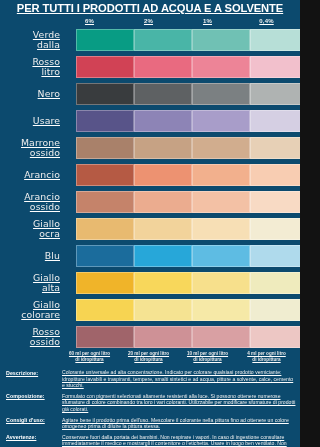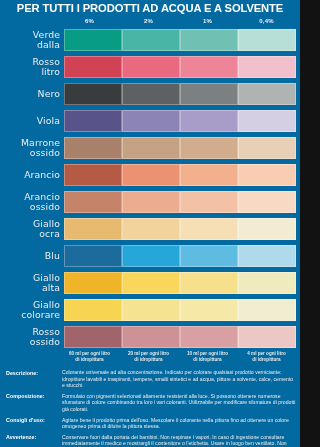--- a/index.html
+++ b/index.html
@@ -3,21 +3,21 @@
 <meta charset="utf-8">
 <style>
   html,body{margin:0;padding:0;}
   body{
     width:300px;height:447px;
     background:#121212;
     font-family:"Liberation Sans", sans-serif;
     color:#ffffff;
     overflow:hidden;
   }
-  .sheet{width:300px;height:447px;position:relative;background:#0369a1;}
+  .sheet{width:300px;height:447px;position:relative;background:#0c4a6e;text-decoration:underline;}
 
   
   .title{
     text-align:center;
     font-weight:bold;
     font-size:11.2px;
     letter-spacing:-0.1px;
     padding:2px 0 1px 0;
     color:#fff;
     white-space:nowrap;
@@ -29,21 +29,21 @@
   .hdr-spacer{width:58px;flex:0 0 58px;}
   .hdr-cell{
     flex:1 1 0;text-align:center;font-size:6px;font-weight:bold;
     color:#f2f2f2;letter-spacing:0.2px;
   }
 
   .row{display:flex;align-items:center;height:27px;}
   .row-label{
     width:58px;flex:0 0 58px;
     text-align:right;
-    padding-right:4px;
+    padding-right:16px;
     font-size:9.3px;
     line-height:9.2px;
     color:#ededed;
     letter-spacing:0.1px;
     font-family:"DejaVu Sans", sans-serif;
   }
   .row-label span{display:block;}
   .swatch-wrap{flex:1 1 0;display:flex;justify-content:center;}
   .swatch{
     width:58px;height:22px;
@@ -138,21 +138,21 @@
           </div>
           <div class="swatch-wrap">
             <div class="swatch" title="Nero 1%" style="background: rgb(123, 128, 130);"></div>
           </div>
           <div class="swatch-wrap">
             <div class="swatch" title="Nero 0,4%" style="background: rgb(175, 179, 178);"></div>
           </div>
         </div>
         <div class="row">
           <div class="row-label">
-            <span>Viola</span>
+            <span>Usare</span>
           </div>
           <div class="swatch-wrap">
             <div class="swatch" title="Viola 6%" style="background: rgb(88, 84, 137);"></div>
           </div>
           <div class="swatch-wrap">
             <div class="swatch" title="Viola 2%" style="background: rgb(141, 132, 182);"></div>
           </div>
           <div class="swatch-wrap">
             <div class="swatch" title="Viola 1%" style="background: rgb(168, 157, 201);"></div>
           </div>

